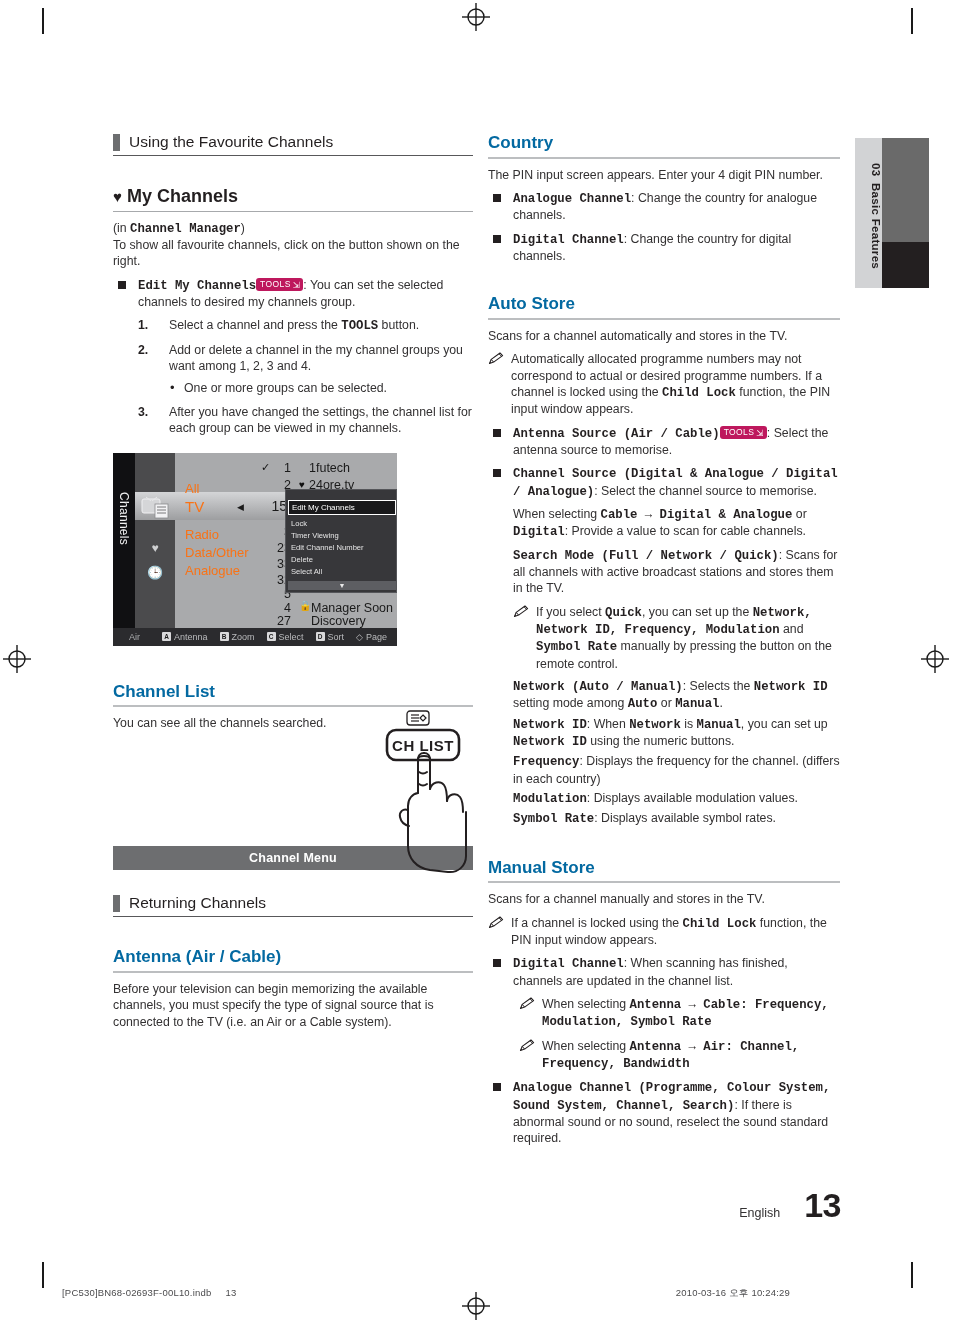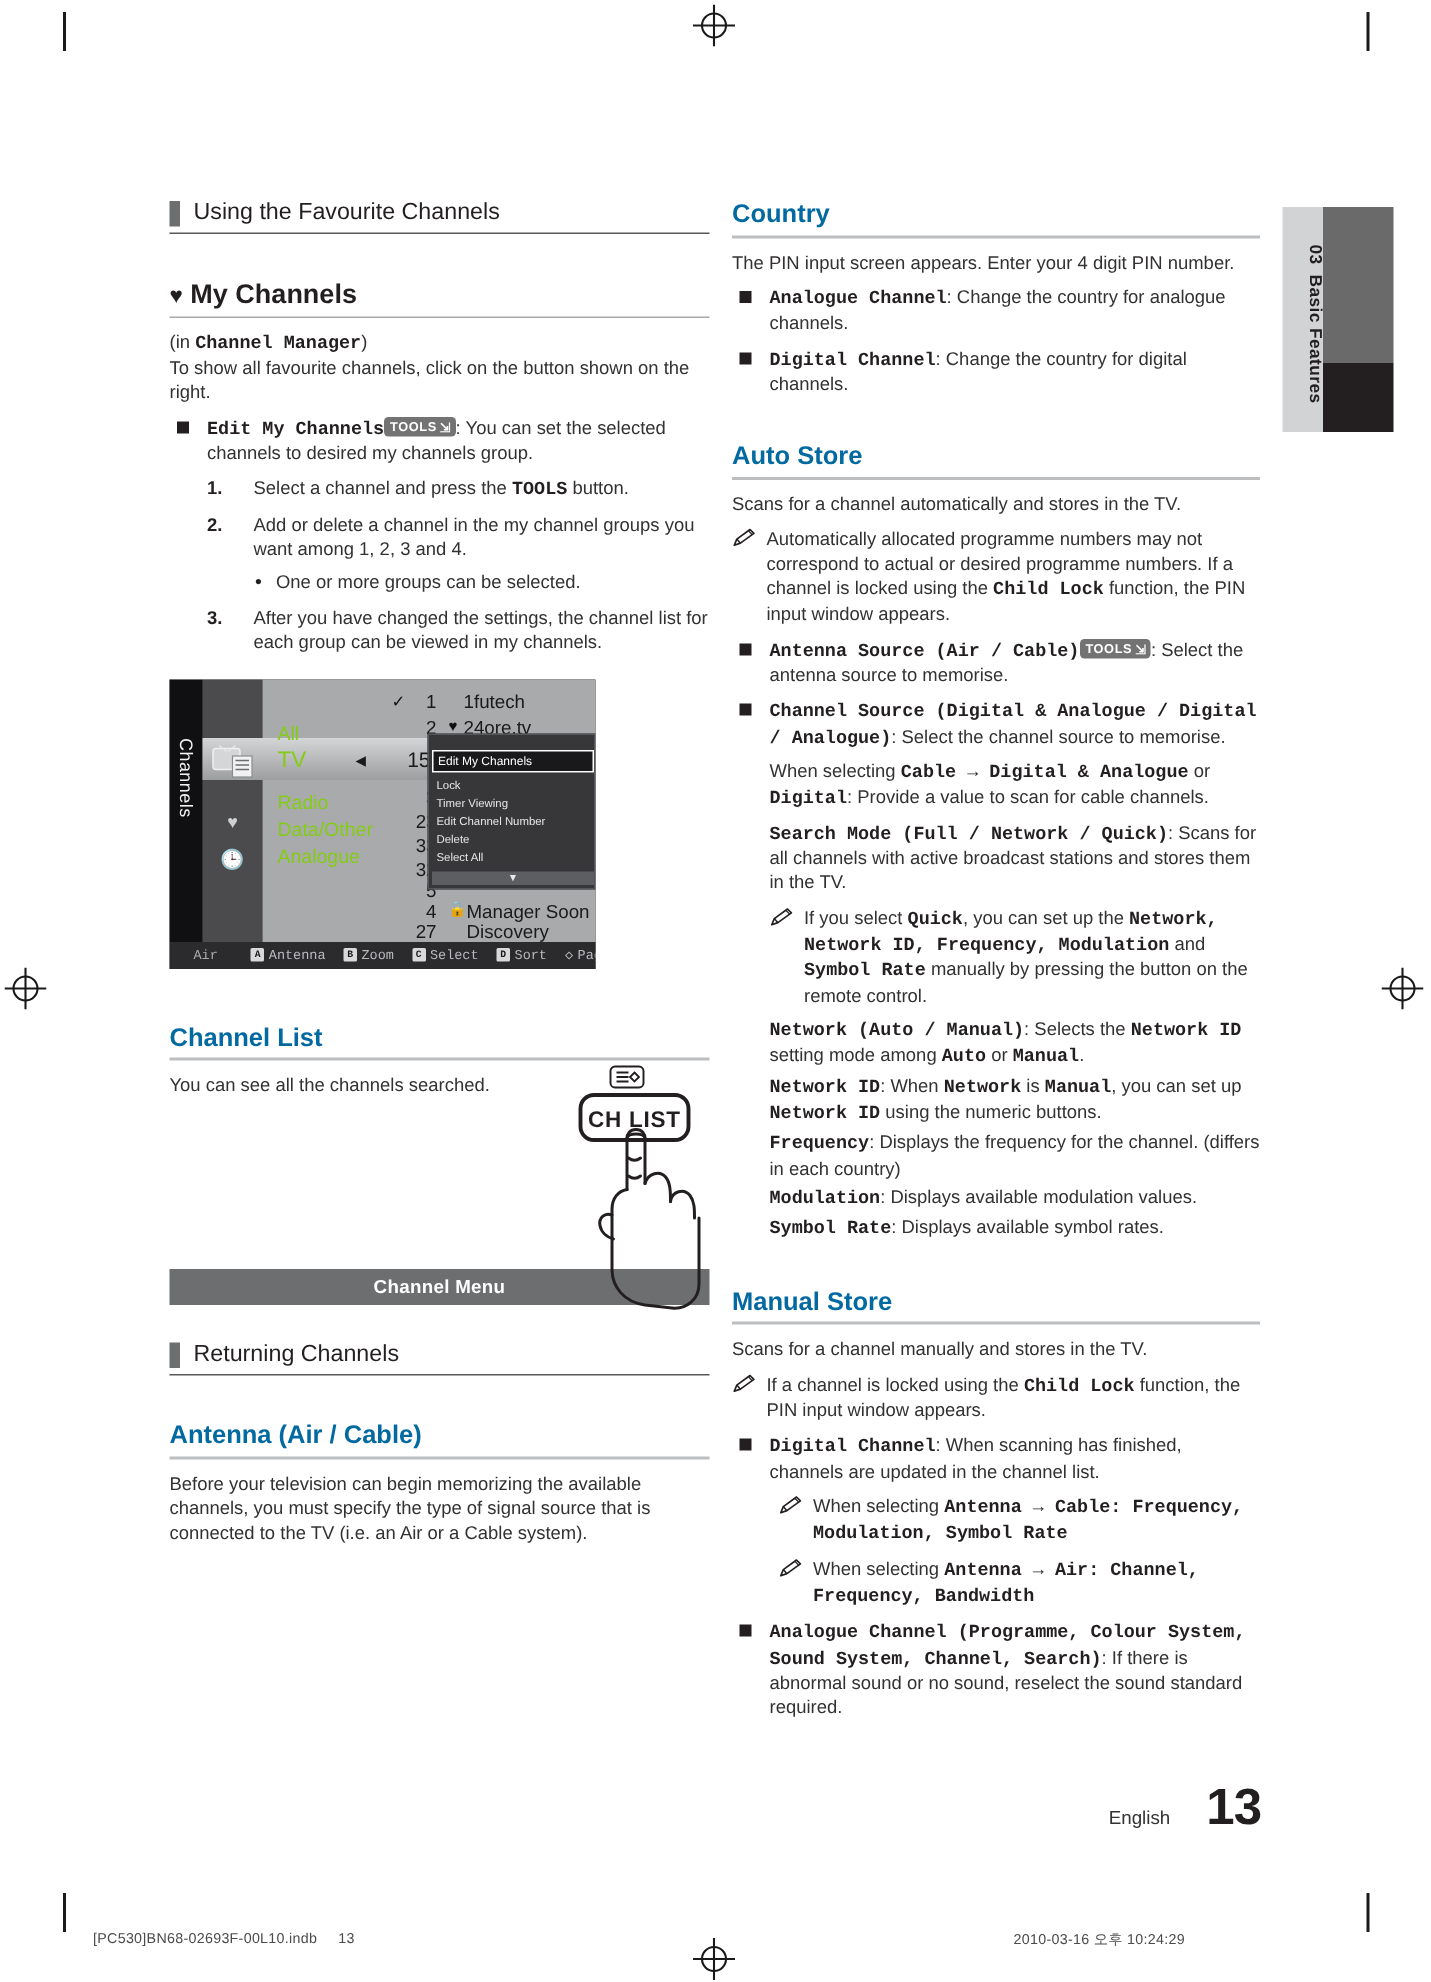--- a/index.html
+++ b/index.html
@@ -108,22 +108,22 @@
   .substep::before {
     content:"\2022"; position:absolute; left:0; top:-1px; font-size:13px; color:#231f20;
   }
 
   
   .blsub { padding-left:25px; font-size:12.3px; line-height:1.33; margin-top:6px; color:#333132; }
   .blsub.tight { margin-top:3px; }
 
   
   .tools-badge {
-    display:inline-block; background:#737373; color:#ffffff;
-    border-radius:3px; padding:0px 3px 0px 4px; font-size:8.5px; font-weight:bold;
+    display:inline-block; background:#be185d; color:#ffffff;
+    border-radius:3px; padding:0px 3px 0px 4px; font-size:8.5px; font-weight:normal;
     letter-spacing:0.4px; vertical-align:1.5px; line-height:12px; white-space:nowrap;
   }
   .tools-badge .gl { display:inline-block; margin-left:2px; vertical-align:-1px; }
 
   
   .osd {
     position:relative; width:284px; height:193px; background:#262628; margin-top:0;
     font-family:"Liberation Sans", sans-serif; overflow:hidden;
   }
   .osd .left-rail { position:absolute; left:0; top:0; width:22px; height:175px; background:#101012; }
@@ -134,21 +134,21 @@
     display:flex; align-items:center; justify-content:center;
   }
   .osd .icon-col { position:absolute; left:22px; top:0; width:40px; height:175px; background:#4b4b4d; }
   .osd .list-area { position:absolute; left:62px; top:0; right:0; height:175px; background:#a9aaac; }
 
   .osd .row-hl {
     position:absolute; left:22px; top:39px; width:262px; height:28px;
     background: linear-gradient(#d4d5d7, #9d9ea0);
   }
   .osd .grp {
-    position:absolute; left:72px; font-size:13px; color:#84cc16;
+    position:absolute; left:72px; font-size:13px; color:#f97316;
   }
   .osd .grp.big { font-size:15px; }
   .osd .num {
     position:absolute; font-size:12.5px; color:#1a1a1a; text-align:right; width:22px;
   }
   .osd .num.big { font-size:14px; font-weight:normal; }
   .osd .chname { position:absolute; font-size:12.5px; color:#1a1a1a; }
 
   .osd .tick { position:absolute; font-size:11px; color:#111; }
   .osd .hrt  { position:absolute; font-size:10px; color:#111; }
@@ -177,21 +177,21 @@
   }
   .osd .icon-tv { top:42px; font-size:15px; }
   .osd .icon-heart { top:88px; font-size:12px; color:#cfd0d2; }
   .osd .icon-clock { top:112px; font-size:13px; color:#cfd0d2; }
 
   .osd .lockglyph { position:absolute; font-size:10px; color:#141414; }
 
   .osd .botbar {
     position:absolute; left:0; bottom:0; width:318px; height:18px;
     background:#2b2b2e; color:#b9babc; font-size:9px;
-    display:flex; align-items:center;font-family:Liberation Mono, monospace;
+    display:flex; align-items:center;
   }
   .osd .botbar .air { margin-left:16px; margin-right:22px; color:#a9aaac; }
   .osd .botbar .bt { display:flex; align-items:center; margin-right:12px; color:#b9babc; }
   .osd .botbar .key {
     display:inline-block; width:9px; height:9px; margin-right:3px;
     background:#d9d9db; color:#1a1a1a; font-size:6.5px; font-weight:bold;
     text-align:center; line-height:9px; border-radius:1px;
   }
   .osd .botbar .gl { margin-right:3px; font-size:9px; }
 

